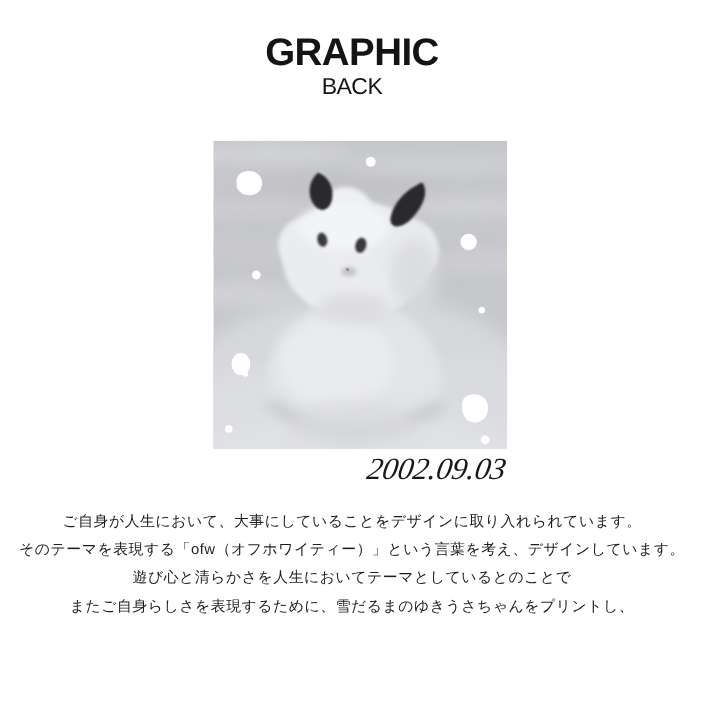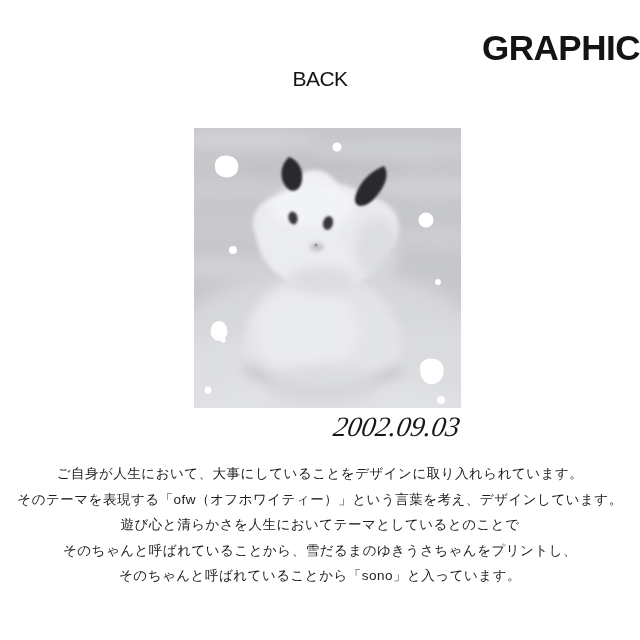--- a/index.html
+++ b/index.html
@@ -3,21 +3,21 @@
 <meta charset="utf-8">
 <style>
   html,body { margin:0; padding:0; }
   body {
     width:640px; height:640px; background:#ffffff; position:relative;
     overflow:hidden; font-family:"Liberation Sans", sans-serif;
   }
   .page { position:absolute; inset:0; }
   .title {
     position:absolute; top:29px; left:0; width:640px; margin:0;
-    text-align:right; font-size:35px; font-weight:bold; letter-spacing:-0.5px;
+    text-align:center; font-size:35px; font-weight:bold; letter-spacing:-0.5px;
     color:#141414; line-height:1.1;
   }
   .subtitle {
     position:absolute; top:67px; left:0; width:640px; margin:0;
     text-align:center; font-size:21px; font-weight:normal; letter-spacing:-0.5px;
     color:#141414; line-height:1.1;
   }
   .photo {
     position:absolute; left:194px; top:128px; width:267px; height:280px;
   }
@@ -134,17 +134,16 @@
       </g>
     </svg>
   </figure>
 
   <div class="date">2002.09.03</div>
 
   <div class="desc">
     <p>ご自身が人生において、大事にしていることをデザインに取り入れられています。</p>
     <p>そのテーマを表現する「ofw（オフホワイティー）」という言葉を考え、デザインしています。</p>
     <p>遊び心と清らかさを人生においてテーマとしているとのことで</p>
-    <p>そのちゃんと呼ばれていることから、雪だるまのゆきうさちゃんをプリントし、</p>
-    <p>そのちゃんと呼ばれていることから「sono」と入っています。</p>
+    <p>またご自身らしさを表現するために、雪だるまのゆきうさちゃんをプリントし、</p>
   </div>
 
 </div>
 
 </body></html>

